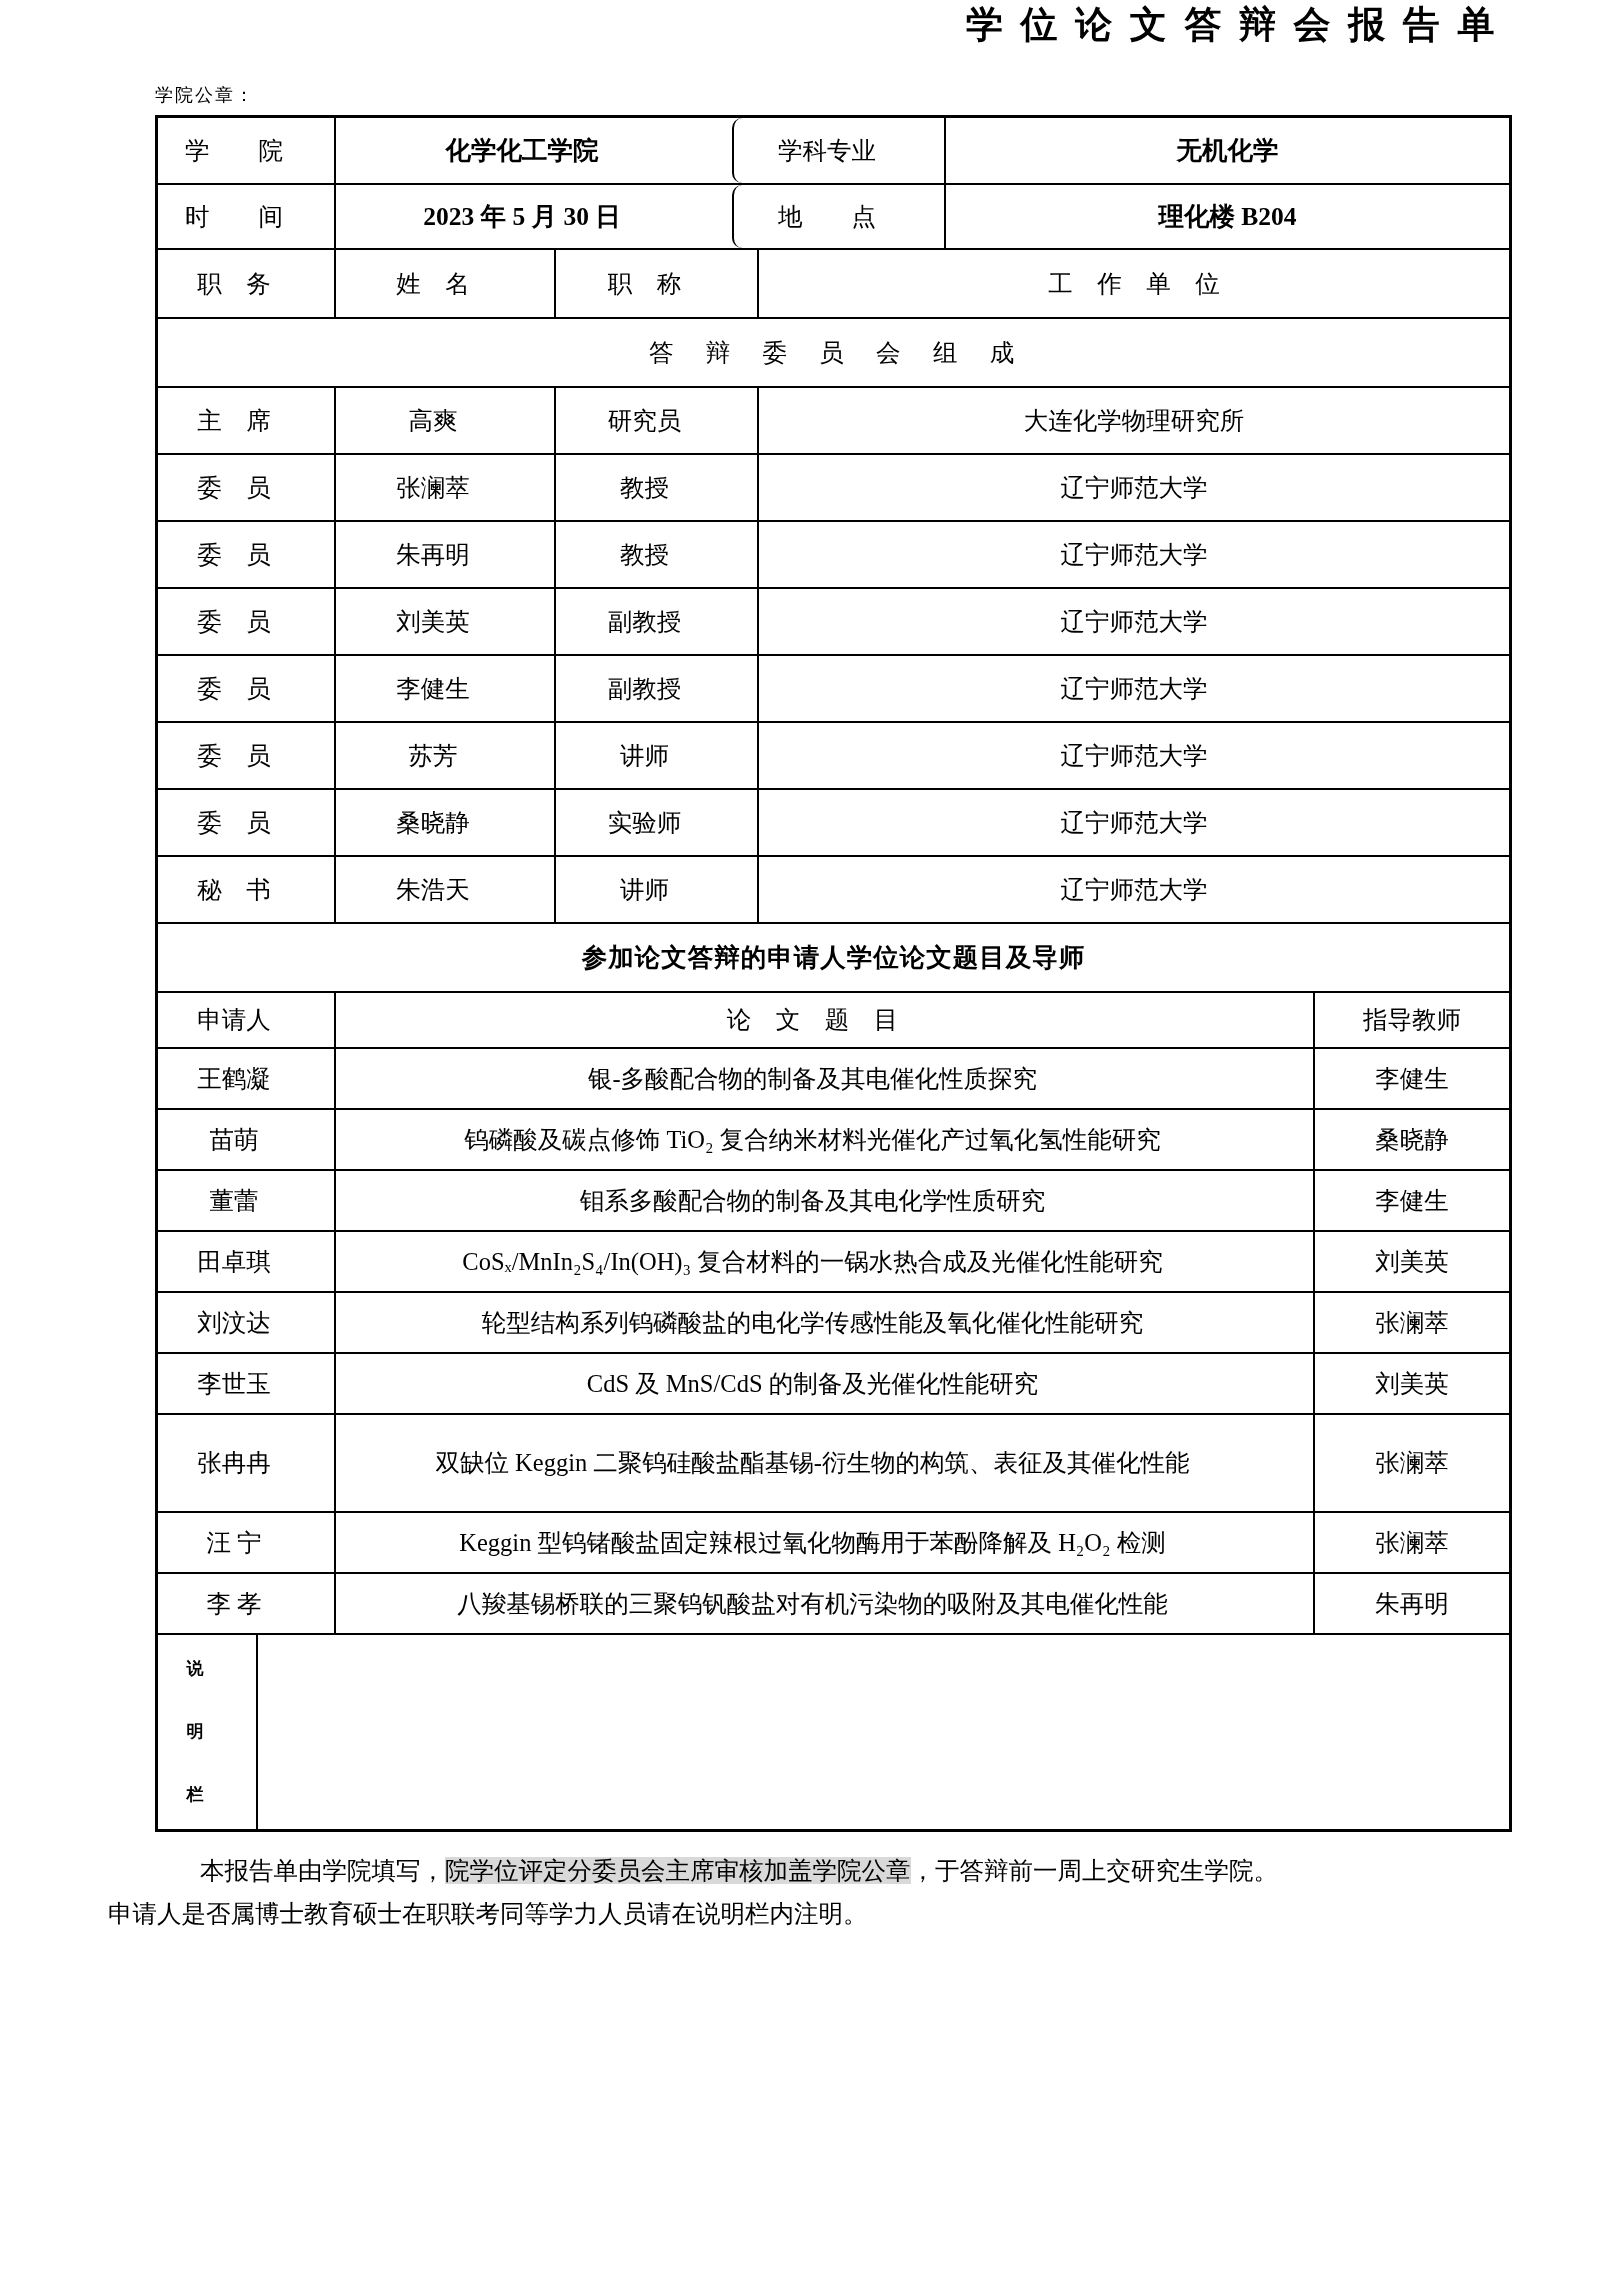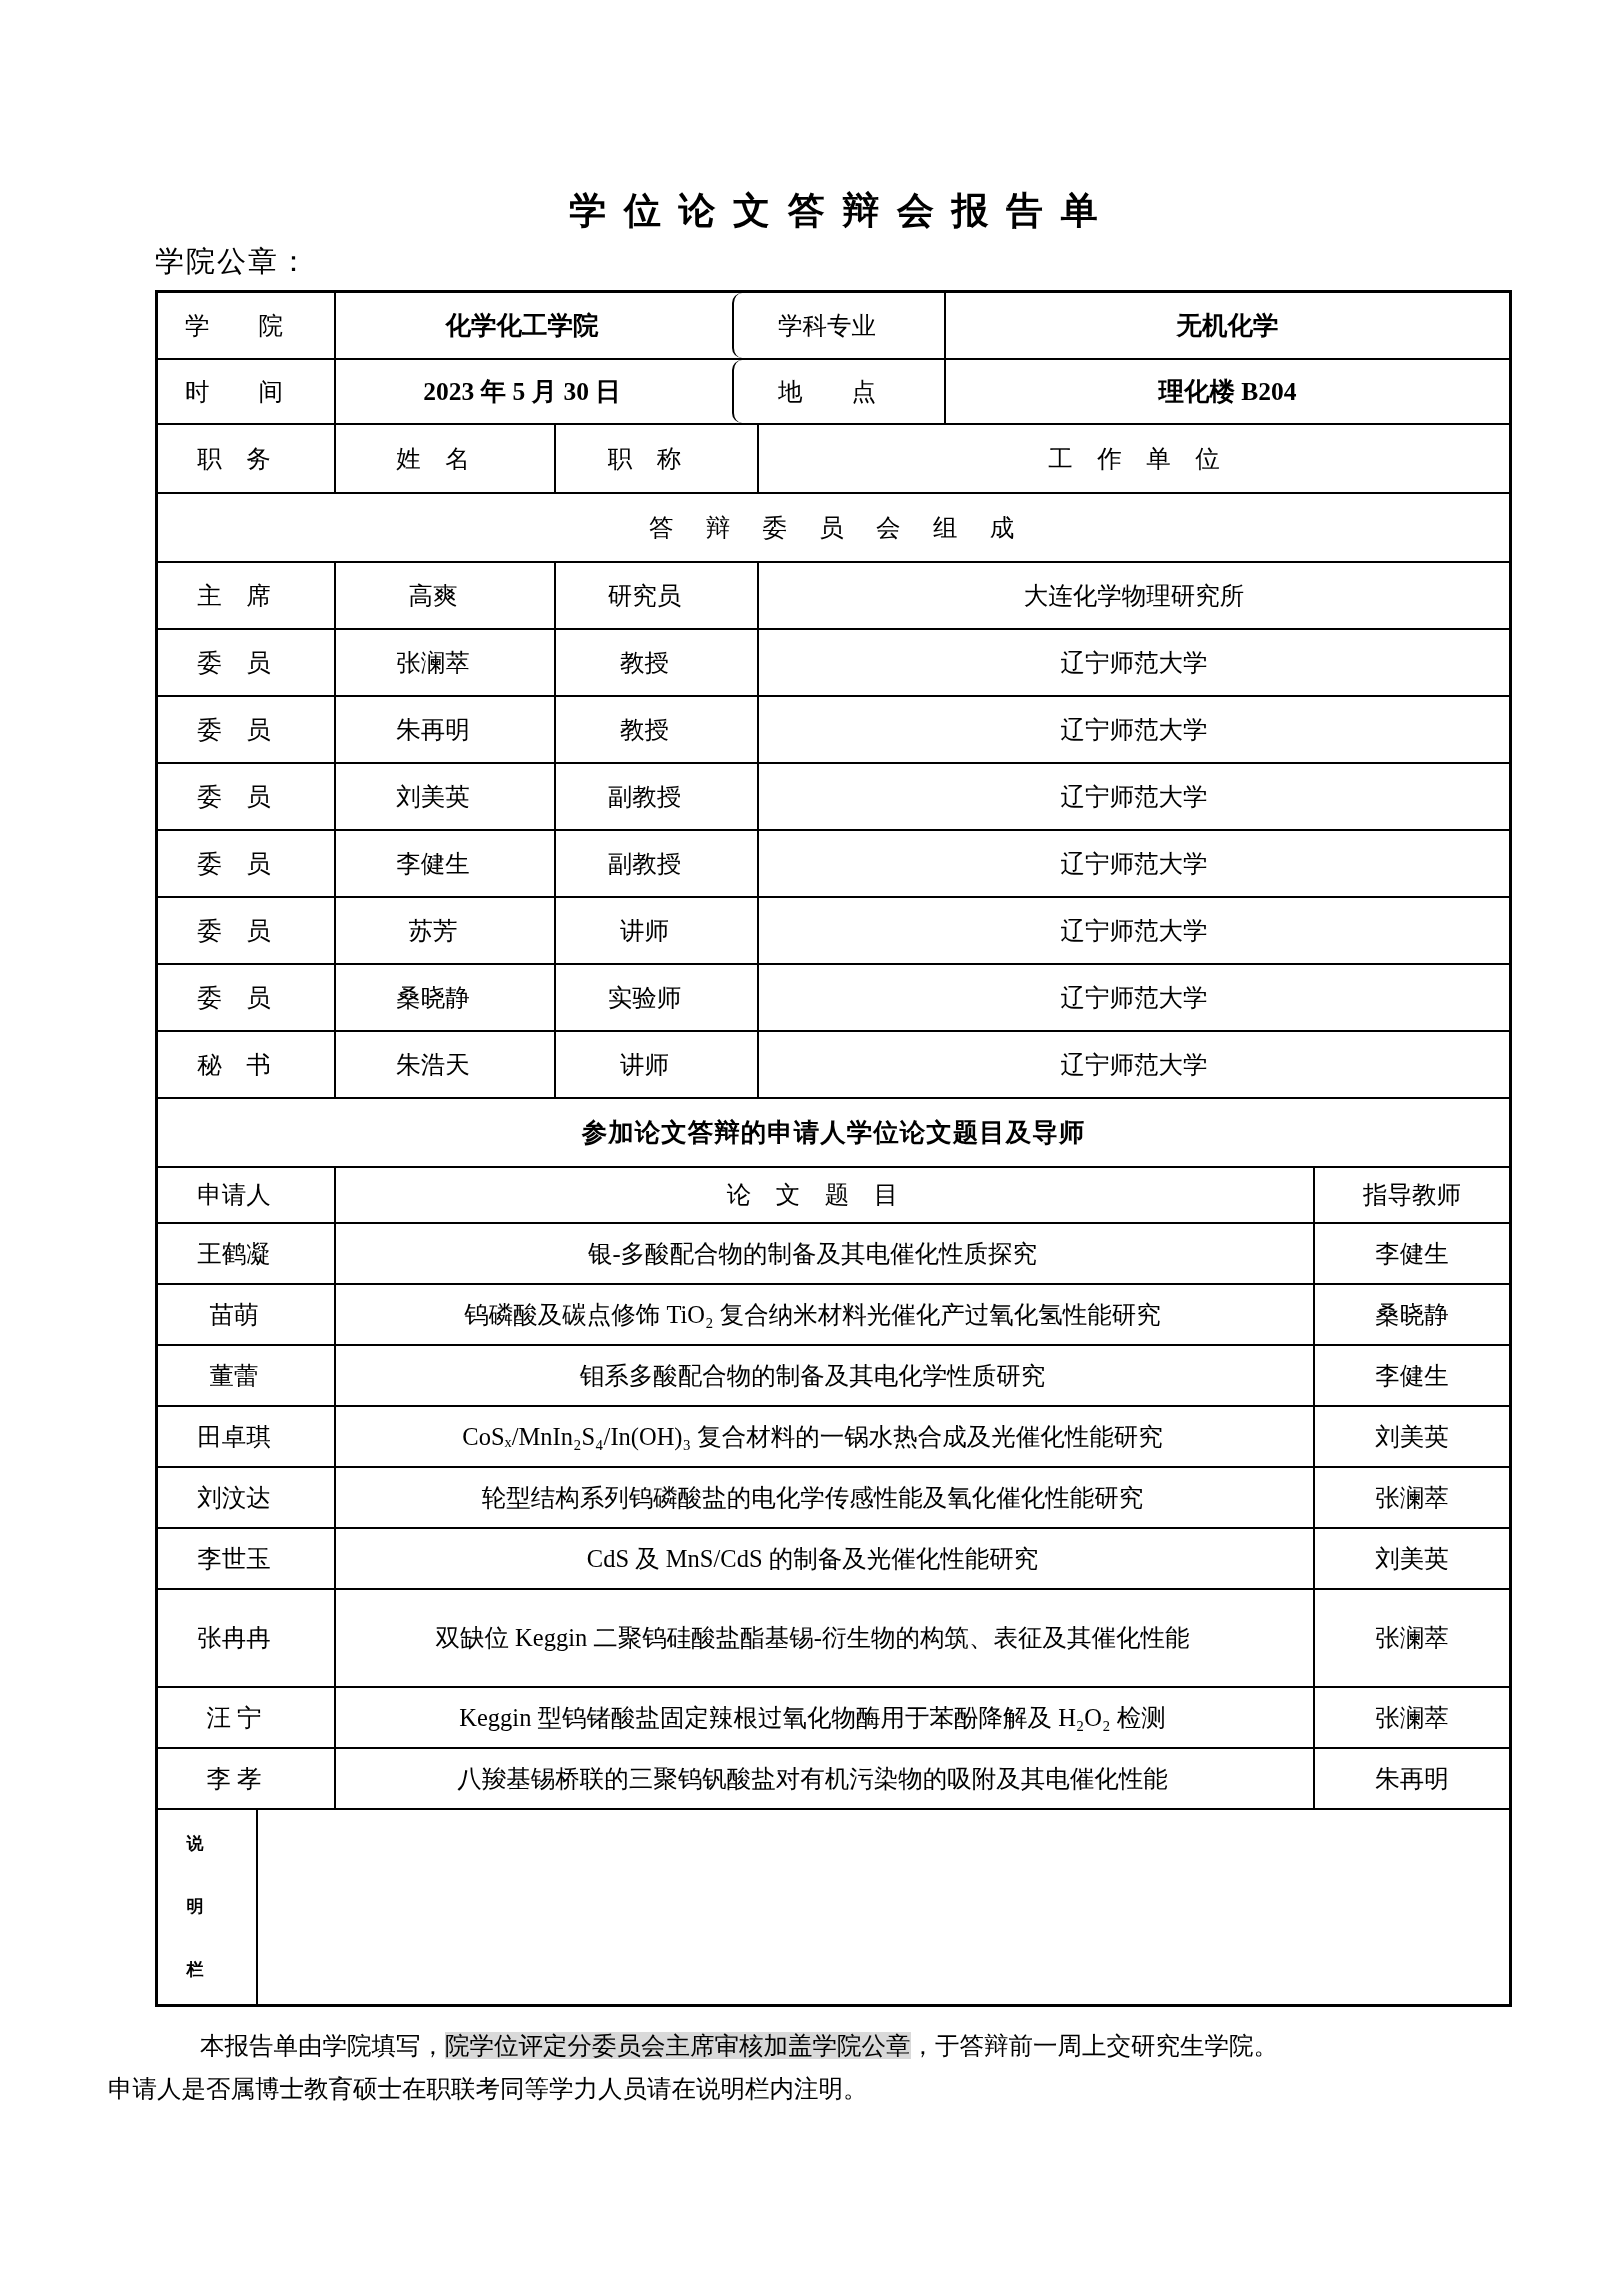--- a/index.html
+++ b/index.html
@@ -9,29 +9,28 @@
     width:1621px; height:2293px;
     margin:0 auto;
     background:#ffffff;
     color:#000;
     font-family:"Liberation Serif","DejaVu Serif",serif;
     overflow:hidden;
   }
   .content { position:absolute; left:155px; top:0; width:1357px; }
 
   .title {
-    margin-top:186px;
-    text-align:center;
+    text-align:right;
     font-size:37px;
     font-weight:700;
     letter-spacing:17.6px;
     padding-left:17.6px;
     white-space:nowrap;
   }
-  .seal { margin-top:6px; font-size:29px; letter-spacing:2px; }
+  .seal { margin-top:33px; font-size:18px; letter-spacing:2px; }
 
   .doc-table { margin-top:7.8px; border:3.9px solid #000; }
   .row { display:flex; border-top:2px solid #000;gap:24px; }
   .row:first-child { border-top:none; }
   .row.thick { border-top-width:2.9px; }
   .cell {
     display:flex; align-items:center; justify-content:center;
     text-align:center;
     font-size:24.5px;
     padding:2px 5.9px;

